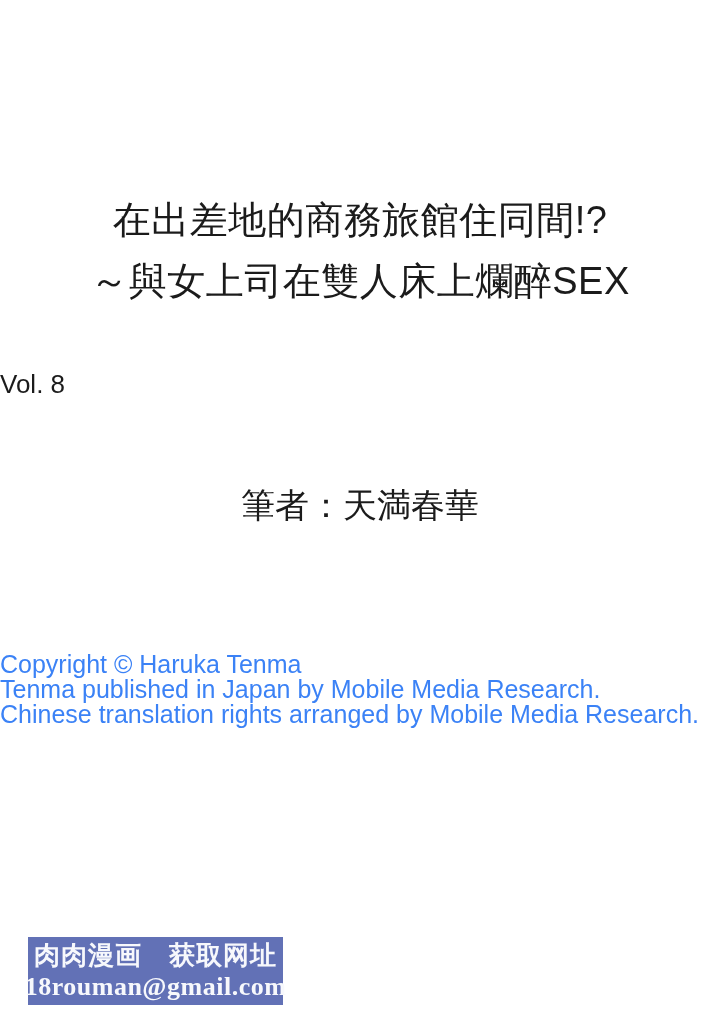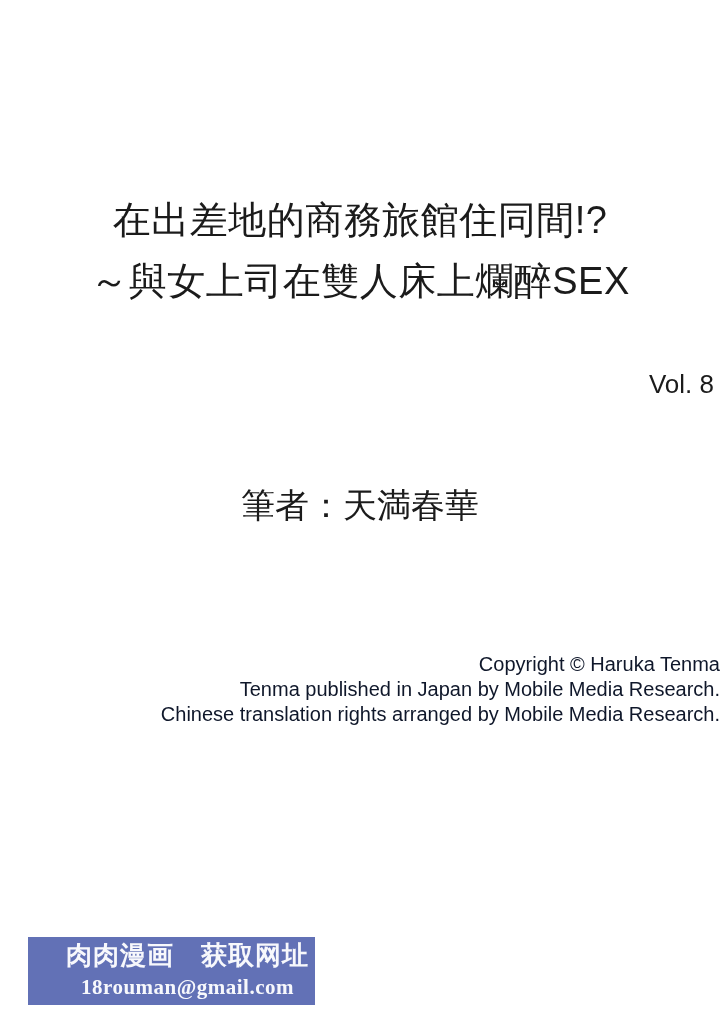--- a/index.html
+++ b/index.html
@@ -26,43 +26,43 @@
     line-height: 61px;
     font-weight: 500;
     letter-spacing: 0.5px;
     white-space: nowrap;
   }
   .volume {
     position: absolute;
     top: 371px;
     left: 0;
     right: 6px;
-    text-align: right;
+    text-align: left;
     font-size: 26px;
     line-height: 26px;
   }
   .author {
     position: absolute;
     top: 489px;
     left: 0;
     right: 0;
     text-align: center;
     font-size: 34px;
     line-height: 32px;
     font-weight: 500;
   }
   .copyright {
     position: absolute;
     top: 652px;
     left: 0;
     right: 0;
-    text-align: right;
-    font-size: 20px;
+    text-align: left;
+    font-size: 25px;
     line-height: 25px;
-    color: #0f172a;
+    color: #3b82f6;
   }
   .watermark {
     position: absolute;
     left: 28px;
     top: 937px;
     width: 255px;
     height: 68px;
     display: flex;
     flex-direction: column;
     align-items: center;
@@ -71,21 +71,21 @@
   }
   .wm-site {
     font-size: 26px;
     line-height: 32px;
     font-weight: 800;
     letter-spacing: 1px;
     white-space: pre;
     font-family: "Liberation Sans", sans-serif;
   }
   .wm-email {
-    font-size: 21px;
+    font-size: 26px;
     line-height: 32px;
     font-weight: bold;
     font-family: "Liberation Serif", serif;
     letter-spacing: 0.5px;
   }
 </style>
 </head>
 <body>
 
 <div class="page" style="background: rgb(255, 255, 255); color: rgb(27, 27, 27);">
@@ -98,18 +98,18 @@
   <div class="volume">Vol. 8</div>
 
   <div class="author">筆者：天満春華</div>
 
   <div class="copyright">
     <div>Copyright © Haruka Tenma</div>
     <div>Tenma published in Japan by Mobile Media Research.</div>
     <div>Chinese translation rights arranged by Mobile Media Research.</div>
   </div>
 
-  <div class="watermark" style="background: rgb(98, 113, 182); color: rgb(247, 248, 252); padding-left: 32px;">
+  <div class="watermark" style="background: rgb(98, 113, 182); color: rgb(247, 248, 252);">
     <div class="wm-site">肉肉漫画　获取网址</div>
     <div class="wm-email">18rouman@gmail.com</div>
   </div>
 
 </div>
 
 </body></html>

